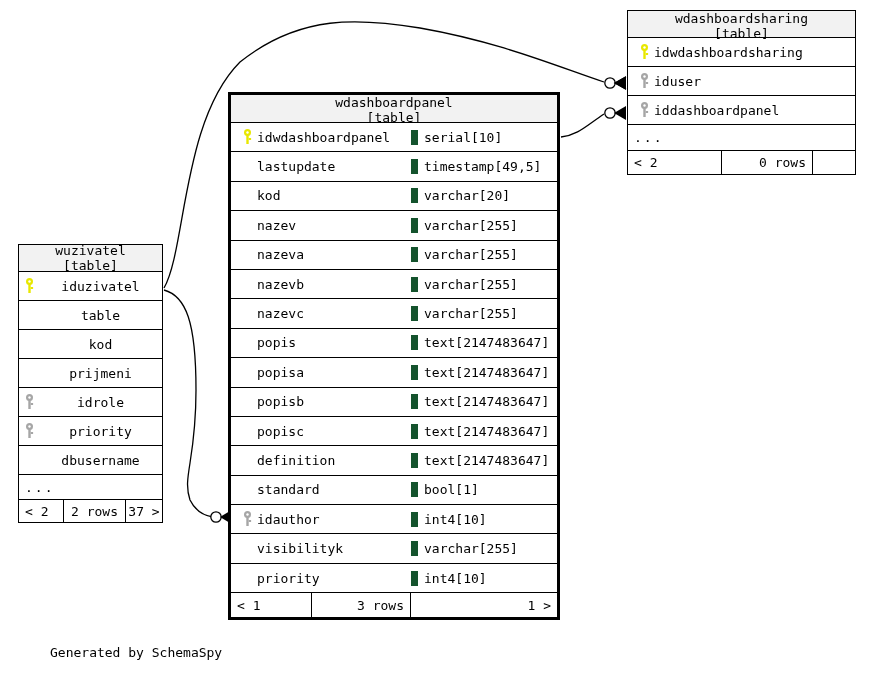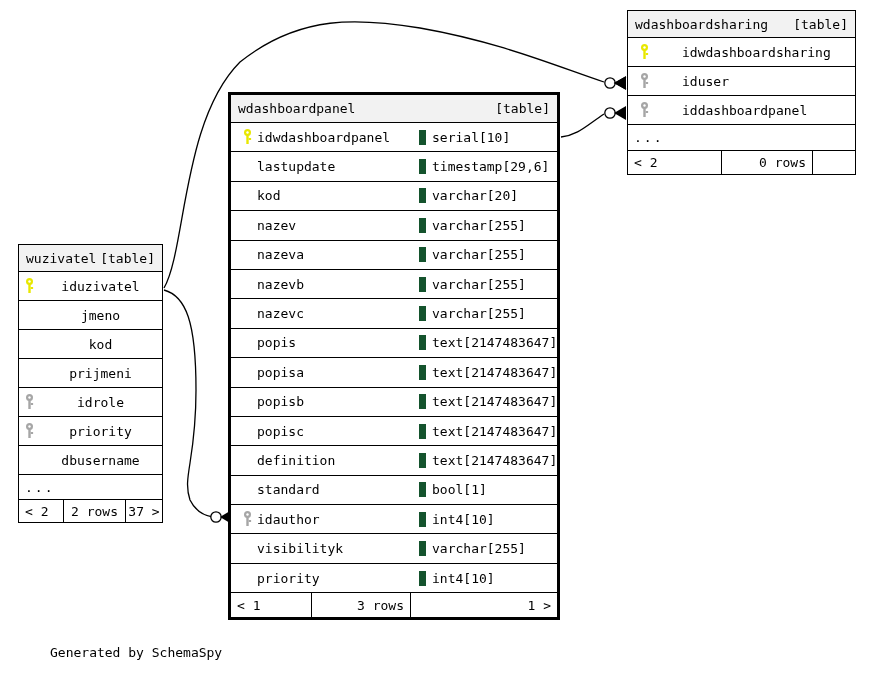--- a/index.html
+++ b/index.html
@@ -38,20 +38,21 @@
 
   .tbl-header {
     background: #f2f2f2;
     border-bottom: 1px solid #000000;
     display: flex;
     align-items: center;
     justify-content: space-between;
     padding: 0 7px;
     box-sizing: border-box;
     white-space: nowrap;
+    flex-direction: column;
   }
 
   .tbl-row {
     display: flex;
     border-bottom: 1px solid #000000;
     box-sizing: border-box;
     align-items: center;
   }
   .tbl-row.last { border-bottom: 1px solid #000000; }
 
@@ -122,32 +123,32 @@
   #tbl-wuzivatel .tbl-row    { height: 29px; }
   #tbl-wuzivatel .cell-name  { flex: 1 1 auto; justify-content: center; padding-left: 0; }
   #tbl-wuzivatel .ellipsis-row { height: 25px; }
   #tbl-wuzivatel .footer-row   { height: 22px; }
   #tbl-wuzivatel .footer-cell:nth-child(1) { width: 44px; }
   #tbl-wuzivatel .footer-cell:nth-child(2) { width: 62px; justify-content: center; padding: 0; }
   #tbl-wuzivatel .footer-cell:nth-child(3) { flex: 1 1 auto; justify-content: center; padding: 0; }
 
   #tbl-wdashboardpanel { left: 228px; top: 92px; width: 332px; }
   #tbl-wdashboardpanel .tbl-header { height: 28px; }
-  #tbl-wdashboardpanel .tbl-row    { height: 29.4px; gap: 8px; }
+  #tbl-wdashboardpanel .tbl-row    { height: 29.4px; }
   #tbl-wdashboardpanel .cell-name  { width: 180px; min-width: 180px; }
   #tbl-wdashboardpanel .cell-type  { flex: 1 1 auto; }
   #tbl-wdashboardpanel .footer-row { height: 24px; }
   #tbl-wdashboardpanel .footer-cell:nth-child(1) { width: 80px; }
   #tbl-wdashboardpanel .footer-cell:nth-child(2) { width: 99px; }
   #tbl-wdashboardpanel .footer-cell:nth-child(3) { flex: 1 1 auto; }
 
   #tbl-wdashboardsharing { left: 627px; top: 10px; width: 229px; }
   #tbl-wdashboardsharing .tbl-header { height: 27px; }
   #tbl-wdashboardsharing .tbl-row    { height: 29px; }
-  #tbl-wdashboardsharing .cell-name  { flex: 1 1 auto; gap: 28px; }
+  #tbl-wdashboardsharing .cell-name  { flex: 1 1 auto; }
   #tbl-wdashboardsharing .ellipsis-row { height: 26px; }
   #tbl-wdashboardsharing .footer-row   { height: 23px; }
   #tbl-wdashboardsharing .footer-cell:nth-child(1) { width: 93px; }
   #tbl-wdashboardsharing .footer-cell:nth-child(2) { width: 91px; }
   #tbl-wdashboardsharing .footer-cell:nth-child(3) { flex: 1 1 auto; }
 </style>
 </head>
 <body>
 
 <svg id="edges" viewBox="0 0 872 673" width="872" height="673">
@@ -192,21 +193,21 @@
           <circle cx="4.5" cy="3.5" r="3.5" fill="#e8e800"></circle>
           <circle cx="4.5" cy="3.5" r="1.2" fill="#ffffff"></circle>
           <rect x="3.3" y="6" width="2.4" height="9" fill="#e8e800"></rect>
           <rect x="5.7" y="9" width="2.4" height="2" fill="#e8e800"></rect>
         </svg>
     </div>
     <div class="cell-name">iduzivatel</div>
   </div>
   <div class="tbl-row">
     <div class="keyslot"></div>
-    <div class="cell-name">jmeno</div>
+    <div class="cell-name">table</div>
   </div>
   <div class="tbl-row">
     <div class="keyslot"></div>
     <div class="cell-name">kod</div>
   </div>
   <div class="tbl-row">
     <div class="keyslot"></div>
     <div class="cell-name">prijmeni</div>
   </div>
   <div class="tbl-row">
@@ -264,21 +265,21 @@
       <span>idwdashboardpanel</span>
     </div>
     <div class="cell-type">serial[10]</div>
   </div>
 
   <div class="tbl-row">
     <div class="cell-name">
       <span class="keyslot"></span>
       <span>lastupdate</span>
     </div>
-    <div class="cell-type">timestamp[29,6]</div>
+    <div class="cell-type">timestamp[49,5]</div>
   </div>
 
   <div class="tbl-row">
     <div class="cell-name">
       <span class="keyslot"></span>
       <span>kod</span>
     </div>
     <div class="cell-type">varchar[20]</div>
   </div>
 

